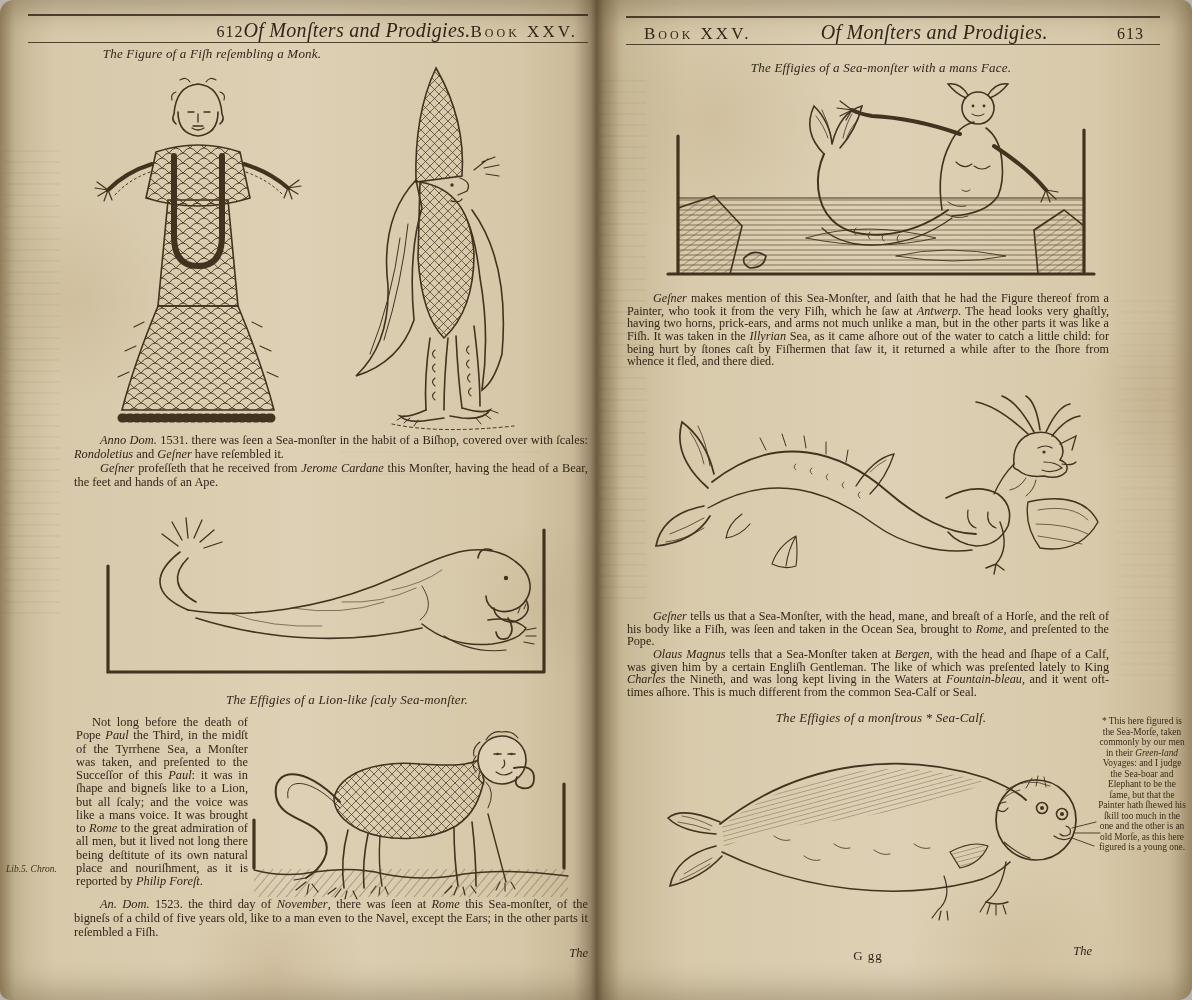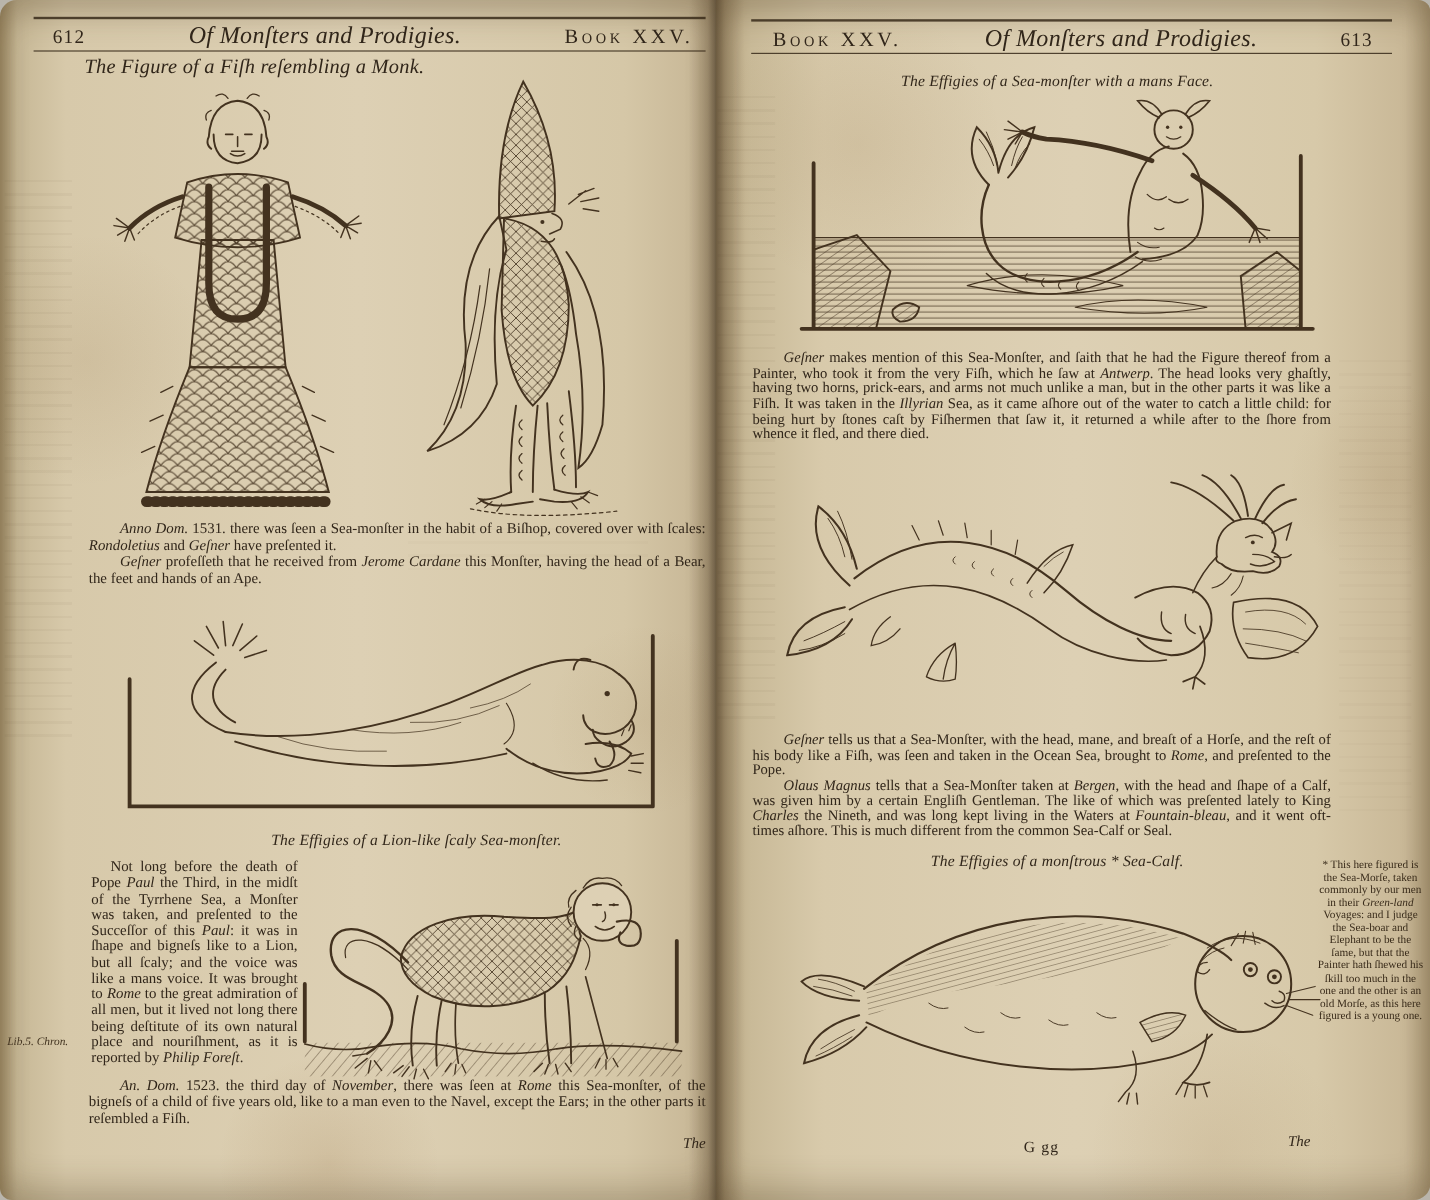--- a/index.html
+++ b/index.html
@@ -56,28 +56,28 @@
 <body>
 
 <div class="spread">
 
   <div class="page left">
     <div class="fox"></div>
     <div class="bleed" style="left:4px;top:150px;width:56px;height:470px;"></div>
     <div class="bleed" style="left:340px;top:440px;width:200px;height:40px;opacity:.25;"></div>
 
     <div class="rule" style="left:28px;top:14px;width:560px;"></div>
-    <div class="hdr" style="left:44px;top:19px;width:534px;">
+    <div class="hdr" style="left:44px;top:19px;width:534px;justify-content:flex-end;">
       <span class="pageno">612</span>
       <span class="runtitle">Of Monſters and Prodigies.</span>
       <span class="booklbl">Book XXV.</span>
     </div>
     <div class="rule" style="left:28px;top:42px;width:560px;height:1.4px;"></div>
 
-    <div class="caption" style="left:60px;top:46px;width:304px;font-size:17px;">The Figure of a Fiſh reſembling a Monk.</div>
+    <div class="caption" style="left:60px;top:46px;width:304px;font-size:13px;">The Figure of a Fiſh reſembling a Monk.</div>
 
     <svg class="cut" style="left:92px;top:68px;" width="212" height="366" viewBox="0 0 212 366" aria-label="woodcut of a fish resembling a monk">
       <defs>
         <pattern id="m-scal" width="14" height="10" patternUnits="userSpaceOnUse">
           <path d="M0 10 Q7 0 14 10 M-7 5 Q0 -5 7 5 M7 5 Q14 -5 21 5" stroke="#43321f" stroke-width=".9" fill="none"></path>
         </pattern>
       </defs>
       <g fill="none" stroke="#43321f" stroke-width="1.6" stroke-linecap="round">
         <path d="M82 46 Q84 18 106 16 Q128 18 130 46 Q133 52 128 56 M82 46 Q79 52 84 56"></path>
         <path d="M84 24 q-6 2 -4 8 M98 14 q-4 -6 -10 -2 M114 14 q4 -6 10 -2 M128 24 q6 2 4 8" stroke-width="1.1"></path>
@@ -117,21 +117,21 @@
         <path d="M134 278 Q136 320 140 350 M152 268 Q158 316 158 348"></path>
         <path d="M113 292 q-5 4 0 8 M113 306 q-5 4 0 8 M113 320 q-5 4 0 8 M113 334 q-5 4 0 8" stroke-width="1.1"></path>
         <path d="M147 288 q-5 4 0 8 M147 302 q-5 4 0 8 M148 316 q-5 4 0 8 M149 330 q-5 4 0 8" stroke-width="1.1"></path>
         <path d="M104 352 q-18 8 -26 6 q8 8 30 4 l14 -2 M140 350 q20 6 28 2 q-6 10 -28 8 l-12 -2"></path>
         <path d="M82 358 l-7 4 m13 -2 l-6 5 m14 -3 l-4 6 M168 352 l8 3 m-14 1 l7 5 m-15 -1 l5 6" stroke-width="1"></path>
         <path d="M70 366 q46 10 122 2" stroke-width="1" stroke-dasharray="3 3"></path>
       </g>
     </svg>
 
     <div class="body" style="left:74px;top:434px;width:514px;">
-      <p><i>Anno Dom.</i><span> 1531. there was ſeen a Sea-monſter in the habit of a Biſhop, covered over with ſcales: </span><i>Rondoletius</i><span> and </span><i>Geſner</i><span> have preſented it.</span></p>
+      <p><i>Anno Dom.</i><span> 1531. there was ſeen a Sea-monſter in the habit of a Biſhop, covered over with ſcales: </span><i>Rondoletius</i><span> and </span><i>Geſner</i><span> have reſembled it.</span></p>
       <p><i>Geſner</i><span> profeſſeth that he received from </span><i>Jerome Cardane</i><span> this Monſter, having the head of a Bear, the feet and hands of an Ape.</span></p>
     </div>
 
 
     <svg class="cut" style="left:92px;top:502px;" width="466" height="186" viewBox="0 0 466 186" aria-label="woodcut of a sea-monster headed like a bear">
       <g fill="none" stroke="#43321f" stroke-width="1.6" stroke-linecap="round">
         <path d="M16 64 V170 H452 M452 170 V28" stroke-width="3.2"></path>
         <path d="M86 44 l-16 -12 M90 38 l-10 -18 M96 36 l-2 -20 M102 36 l8 -18 M108 40 l14 -12 M112 46 l18 -6" stroke-width="1.3"></path>
         <path d="M88 50 C62 70 58 92 96 108 M96 56 C80 72 82 88 104 100"></path>
         <path d="M96 108 C160 118 230 104 282 84 C318 70 338 58 360 52 C386 44 410 48 424 60"></path>

